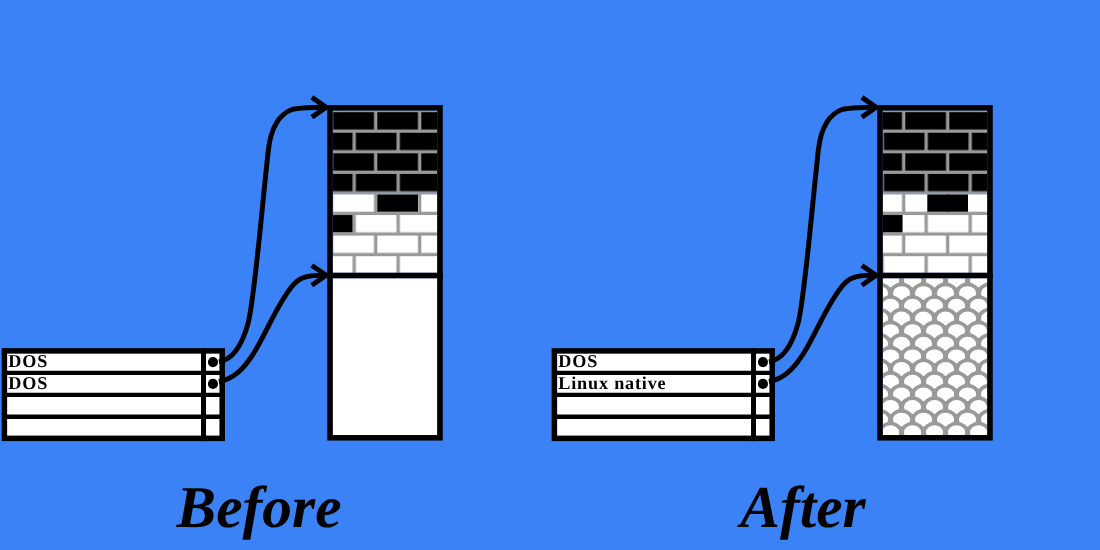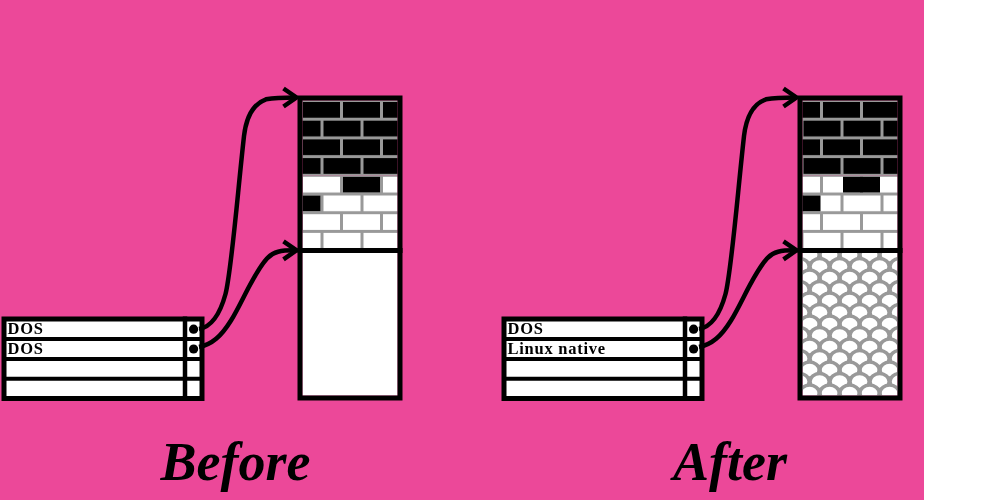--- a/index.html
+++ b/index.html
@@ -1,16 +1,16 @@
 <!DOCTYPE html>
 <html><head>
 <meta charset="utf-8">
 <style>
   html, body { margin: 0; padding: 0; background: #ffffff; }
-  .stage { position: relative; width: 924px; height: 500px; background: #ec4899; overflow: hidden; }
+  .stage { position: relative; width: 1000px; height: 500px; background: #3b82f6; overflow: hidden; }
   svg { display: block; }
   .rowlabel {
     font-family: "Liberation Serif", "DejaVu Serif", serif;
     font-weight: bold;
     font-size: 16.5px;
     letter-spacing: 0.75px;
     fill: #000000;
   }
   .caption {
     font-family: "Liberation Serif", "DejaVu Serif", serif;

